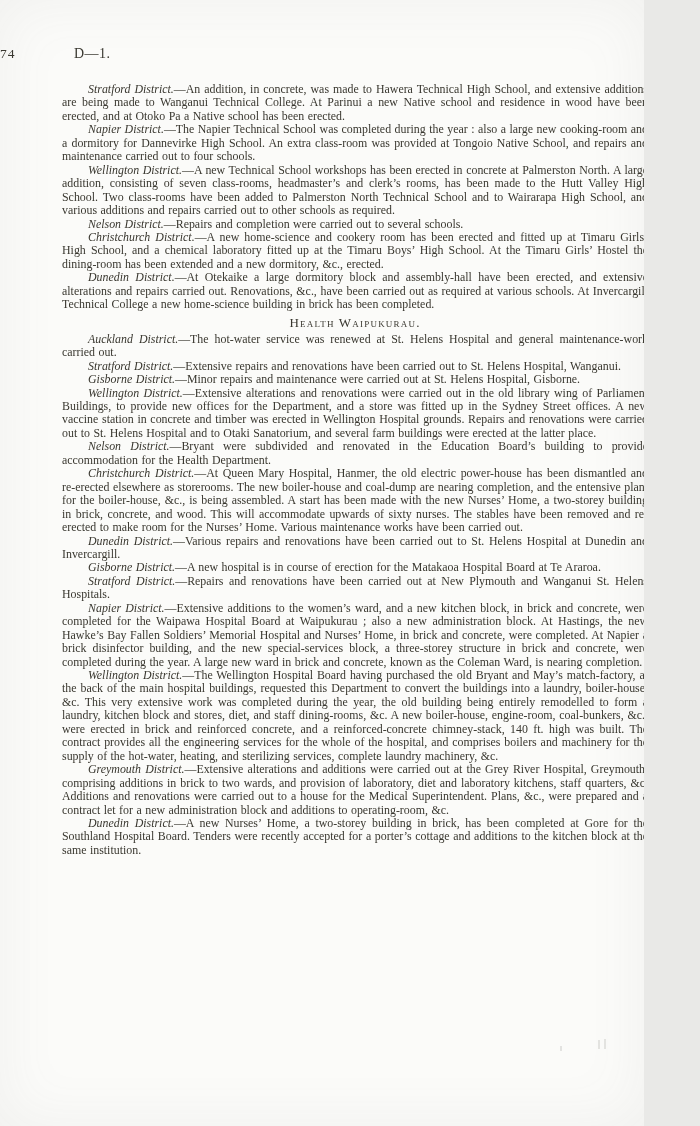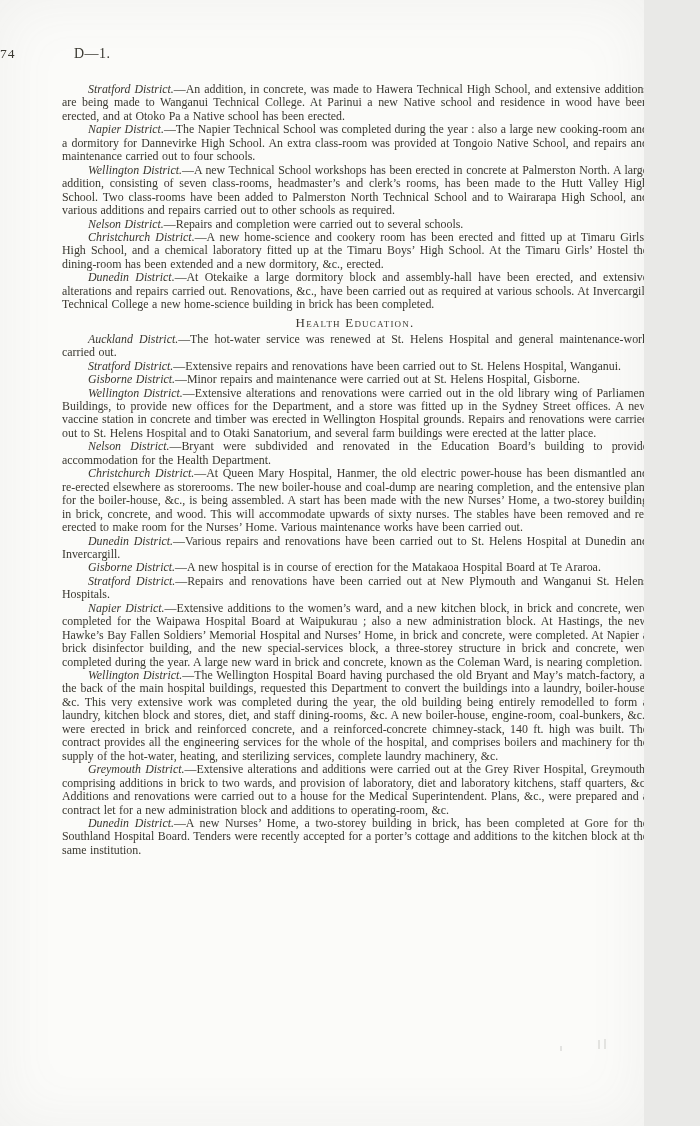--- a/index.html
+++ b/index.html
@@ -84,21 +84,21 @@
   <div class="content">
       <section>
         <p class="para"><span class="district">Stratford District.</span><span>—An addition, in concrete, was made to Hawera Technical High School, and extensive additions are being made to Wanganui Technical College. At Parinui a new Native school and residence in wood have been erected, and at Otoko Pa a Native school has been erected.</span></p>
         <p class="para"><span class="district">Napier District.</span><span>—The Napier Technical School was completed during the year : also a large new cooking-room and a dormitory for Dannevirke High School. An extra class-room was provided at Tongoio Native School, and repairs and maintenance carried out to four schools.</span></p>
         <p class="para"><span class="district">Wellington District.</span><span>—A new Technical School workshops has been erected in concrete at Palmerston North. A large addition, consisting of seven class-rooms, headmaster’s and clerk’s rooms, has been made to the Hutt Valley High School. Two class-rooms have been added to Palmerston North Technical School and to Wairarapa High School, and various additions and repairs carried out to other schools as required.</span></p>
         <p class="para"><span class="district">Nelson District.</span><span>—Repairs and completion were carried out to several schools.</span></p>
         <p class="para"><span class="district">Christchurch District.</span><span>—A new home-science and cookery room has been erected and fitted up at Timaru Girls’ High School, and a chemical laboratory fitted up at the Timaru Boys’ High School. At the Timaru Girls’ Hostel the dining-room has been extended and a new dormitory, &amp;c., erected.</span></p>
         <p class="para"><span class="district">Dunedin District.</span><span>—At Otekaike a large dormitory block and assembly-hall have been erected, and extensive alterations and repairs carried out. Renovations, &amp;c., have been carried out as required at various schools. At Invercargill Technical College a new home-science building in brick has been completed.</span></p>
       </section>
       <section>
-        <h2 class="section-heading">Health Education.</h2>
+        <h2 class="section-heading">Health Waipukurau.</h2>
         <p class="para"><span class="district">Auckland District.</span><span>—The hot-water service was renewed at St. Helens Hospital and general maintenance-work carried out.</span></p>
         <p class="para"><span class="district">Stratford District.</span><span>—Extensive repairs and renovations have been carried out to St. Helens Hospital, Wanganui.</span></p>
         <p class="para"><span class="district">Gisborne District.</span><span>—Minor repairs and maintenance were carried out at St. Helens Hospital, Gisborne.</span></p>
         <p class="para"><span class="district">Wellington District.</span><span>—Extensive alterations and renovations were carried out in the old library wing of Parliament Buildings, to provide new offices for the Department, and a store was fitted up in the Sydney Street offices. A new vaccine station in concrete and timber was erected in Wellington Hospital grounds. Repairs and renovations were carried out to St. Helens Hospital and to Otaki Sanatorium, and several farm buildings were erected at the latter place.</span></p>
         <p class="para"><span class="district">Nelson District.</span><span>—Bryant were subdivided and renovated in the Education Board’s building to provide accommodation for the Health Department.</span></p>
         <p class="para"><span class="district">Christchurch District.</span><span>—At Queen Mary Hospital, Hanmer, the old electric power-house has been dismantled and re-erected elsewhere as storerooms. The new boiler-house and coal-dump are nearing completion, and the entensive plant for the boiler-house, &amp;c., is being assembled. A start has been made with the new Nurses’ Home, a two-storey building in brick, concrete, and wood. This will accommodate upwards of sixty nurses. The stables have been removed and re-erected to make room for the Nurses’ Home. Various maintenance works have been carried out.</span></p>
         <p class="para"><span class="district">Dunedin District.</span><span>—Various repairs and renovations have been carried out to St. Helens Hospital at Dunedin and Invercargill.</span></p>
       </section>
       <section>
         <p class="para"><span class="district">Gisborne District.</span><span>—A new hospital is in course of erection for the Matakaoa Hospital Board at Te Araroa.</span></p>

